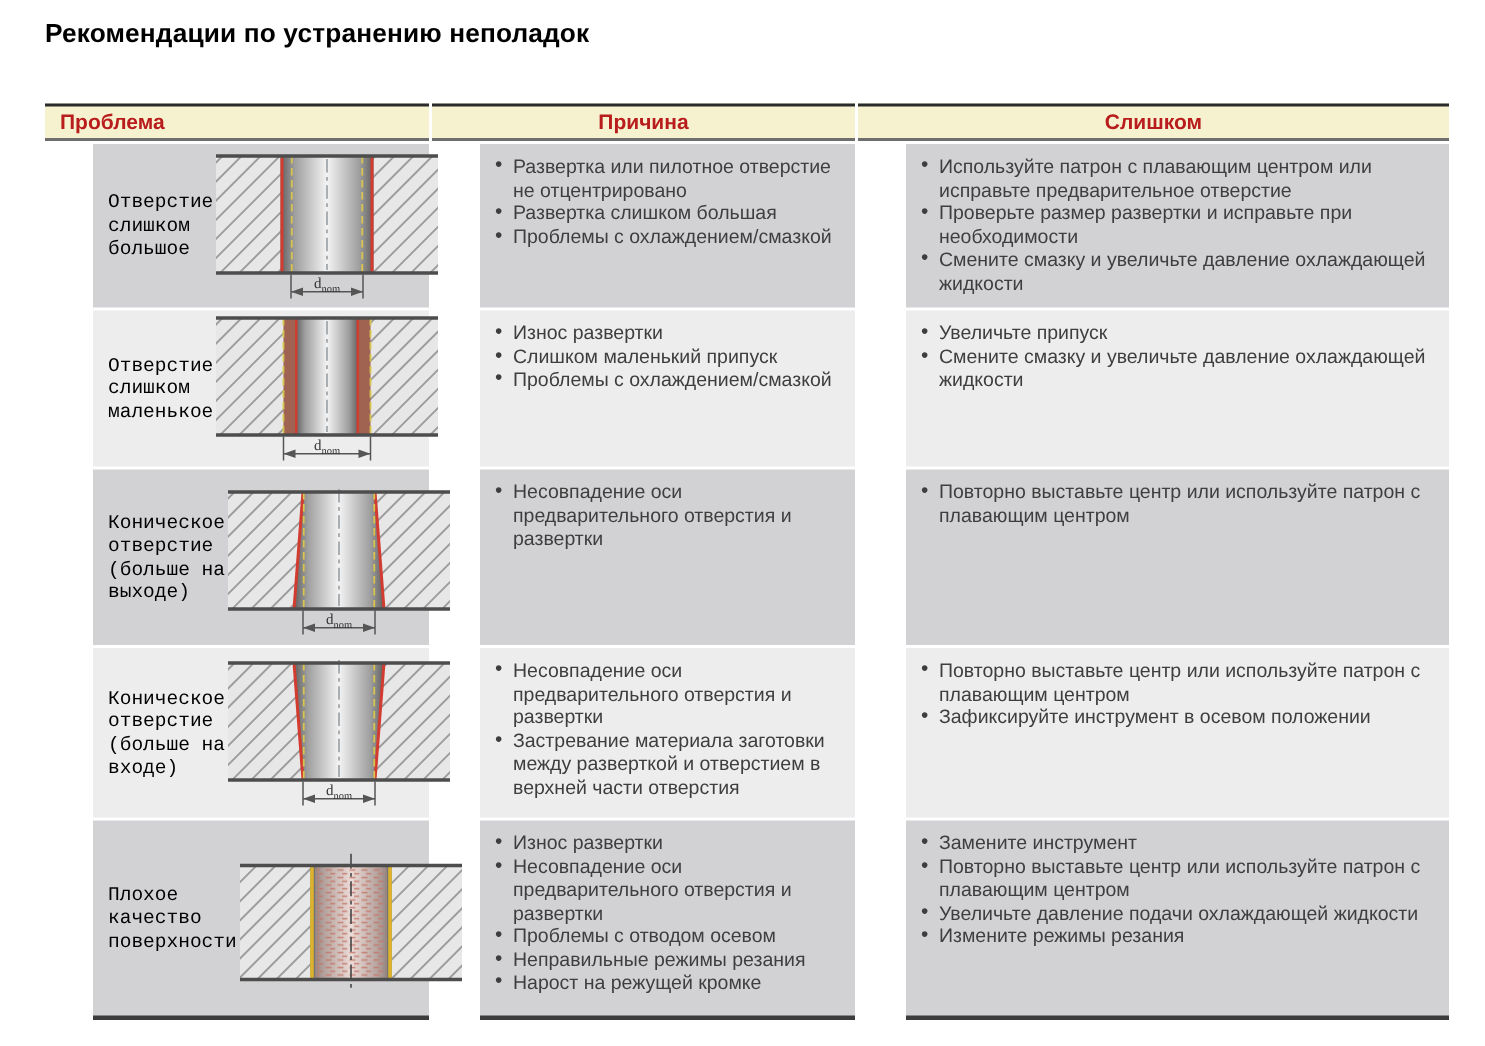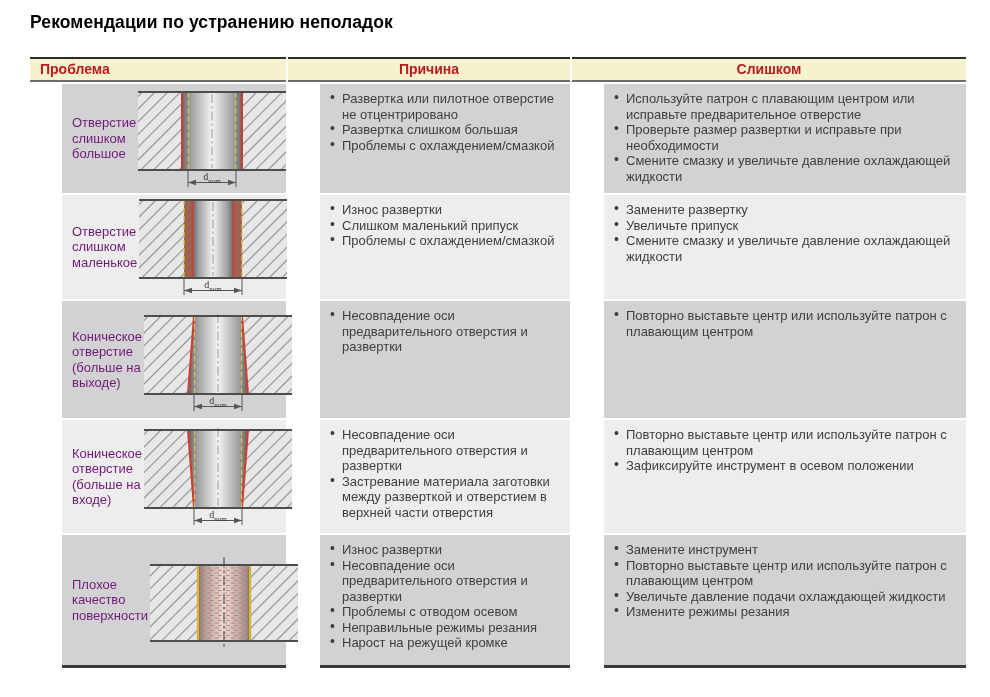--- a/index.html
+++ b/index.html
@@ -3,21 +3,21 @@
 <meta charset="utf-8">
 <style>
   html,body{margin:0;padding:0;}
   body{
     width:990px;height:697px;background:#ffffff;overflow:hidden;
     font-family:"Liberation Sans","DejaVu Sans",sans-serif;
     -webkit-font-smoothing:antialiased;
   }
   .page-title{
     font-size:17.5px;font-weight:bold;color:#000;
-    margin:12px 0 24px 30px;letter-spacing:.1px;
+    margin:12px 0 36px 30px;letter-spacing:.1px;
   }
   .ts-table{
     display:grid;
     grid-template-columns:256px 282px 394px;
     gap:2px;background:#fff;width:932px;margin-left:30px;
   }
   .th{
     background:#f6f2d0;color:#b91c1c;font-weight:bold;font-size:14px;
     border-top:2px solid #2b2b2b;border-bottom:2px solid #6e6e6e;
     padding:2px 0 3px 0;text-align:center;
@@ -26,21 +26,21 @@
   .cell{min-height:20px;margin-left:32px;}
   .row-a{background:#d2d2d5;}
   .row-b{background:#ededee;}
   .r1{min-height:109px;} .r2{min-height:104px;} .r3{min-height:117px;}
   .r4{min-height:113px;} .r5{min-height:130px;}
   .last-row{border-bottom:3px solid #3c3c3c;}
   .problem-cell{display:flex;align-items:stretch;}
   .problem-label{
     flex:1;display:flex;align-items:center;
     padding:4px 2px 4px 10px;
-    font-size:13px;line-height:15.5px;color:#701a75;
+    font-size:13px;line-height:15.5px;color:#000000;font-family:Liberation Mono, monospace;
   }
   .illu-wrap{width:148px;flex:0 0 148px;display:flex;align-items:center;}
   .illu{display:block;margin-top:2px;}
   .illu.mid{margin-top:8px;}
   .illu.low{margin-top:14px;}
   ul.bullets{
     margin:0;padding:7px 10px 6px 9px;list-style:none;
     font-size:13px;line-height:15.5px;color:#3e3e3e;
   }
   ul.bullets li{position:relative;padding-left:13px;}
@@ -141,21 +141,20 @@
   </div>
   <div class="cell row-b r2">
     <ul class="bullets">
         <li>Износ развертки</li>
         <li>Слишком маленький припуск</li>
         <li>Проблемы с охлаждением/смазкой</li>
       </ul>
   </div>
   <div class="cell row-b r2">
     <ul class="bullets">
-        <li>Замените развертку</li>
         <li>Увеличьте припуск</li>
         <li>Смените смазку и увеличьте давление охлаждающей жидкости</li>
       </ul>
   </div>
 
   <div class="cell row-a r3 problem-cell">
     <div class="problem-label">Коническое отверстие (больше на выходе)</div>
     <div class="illu-wrap">
       <svg class="illu mid" viewBox="0 0 148 100" width="148" height="100">
         <rect x="0" y="2" width="148" height="78" fill="url(#hatch)"></rect>

